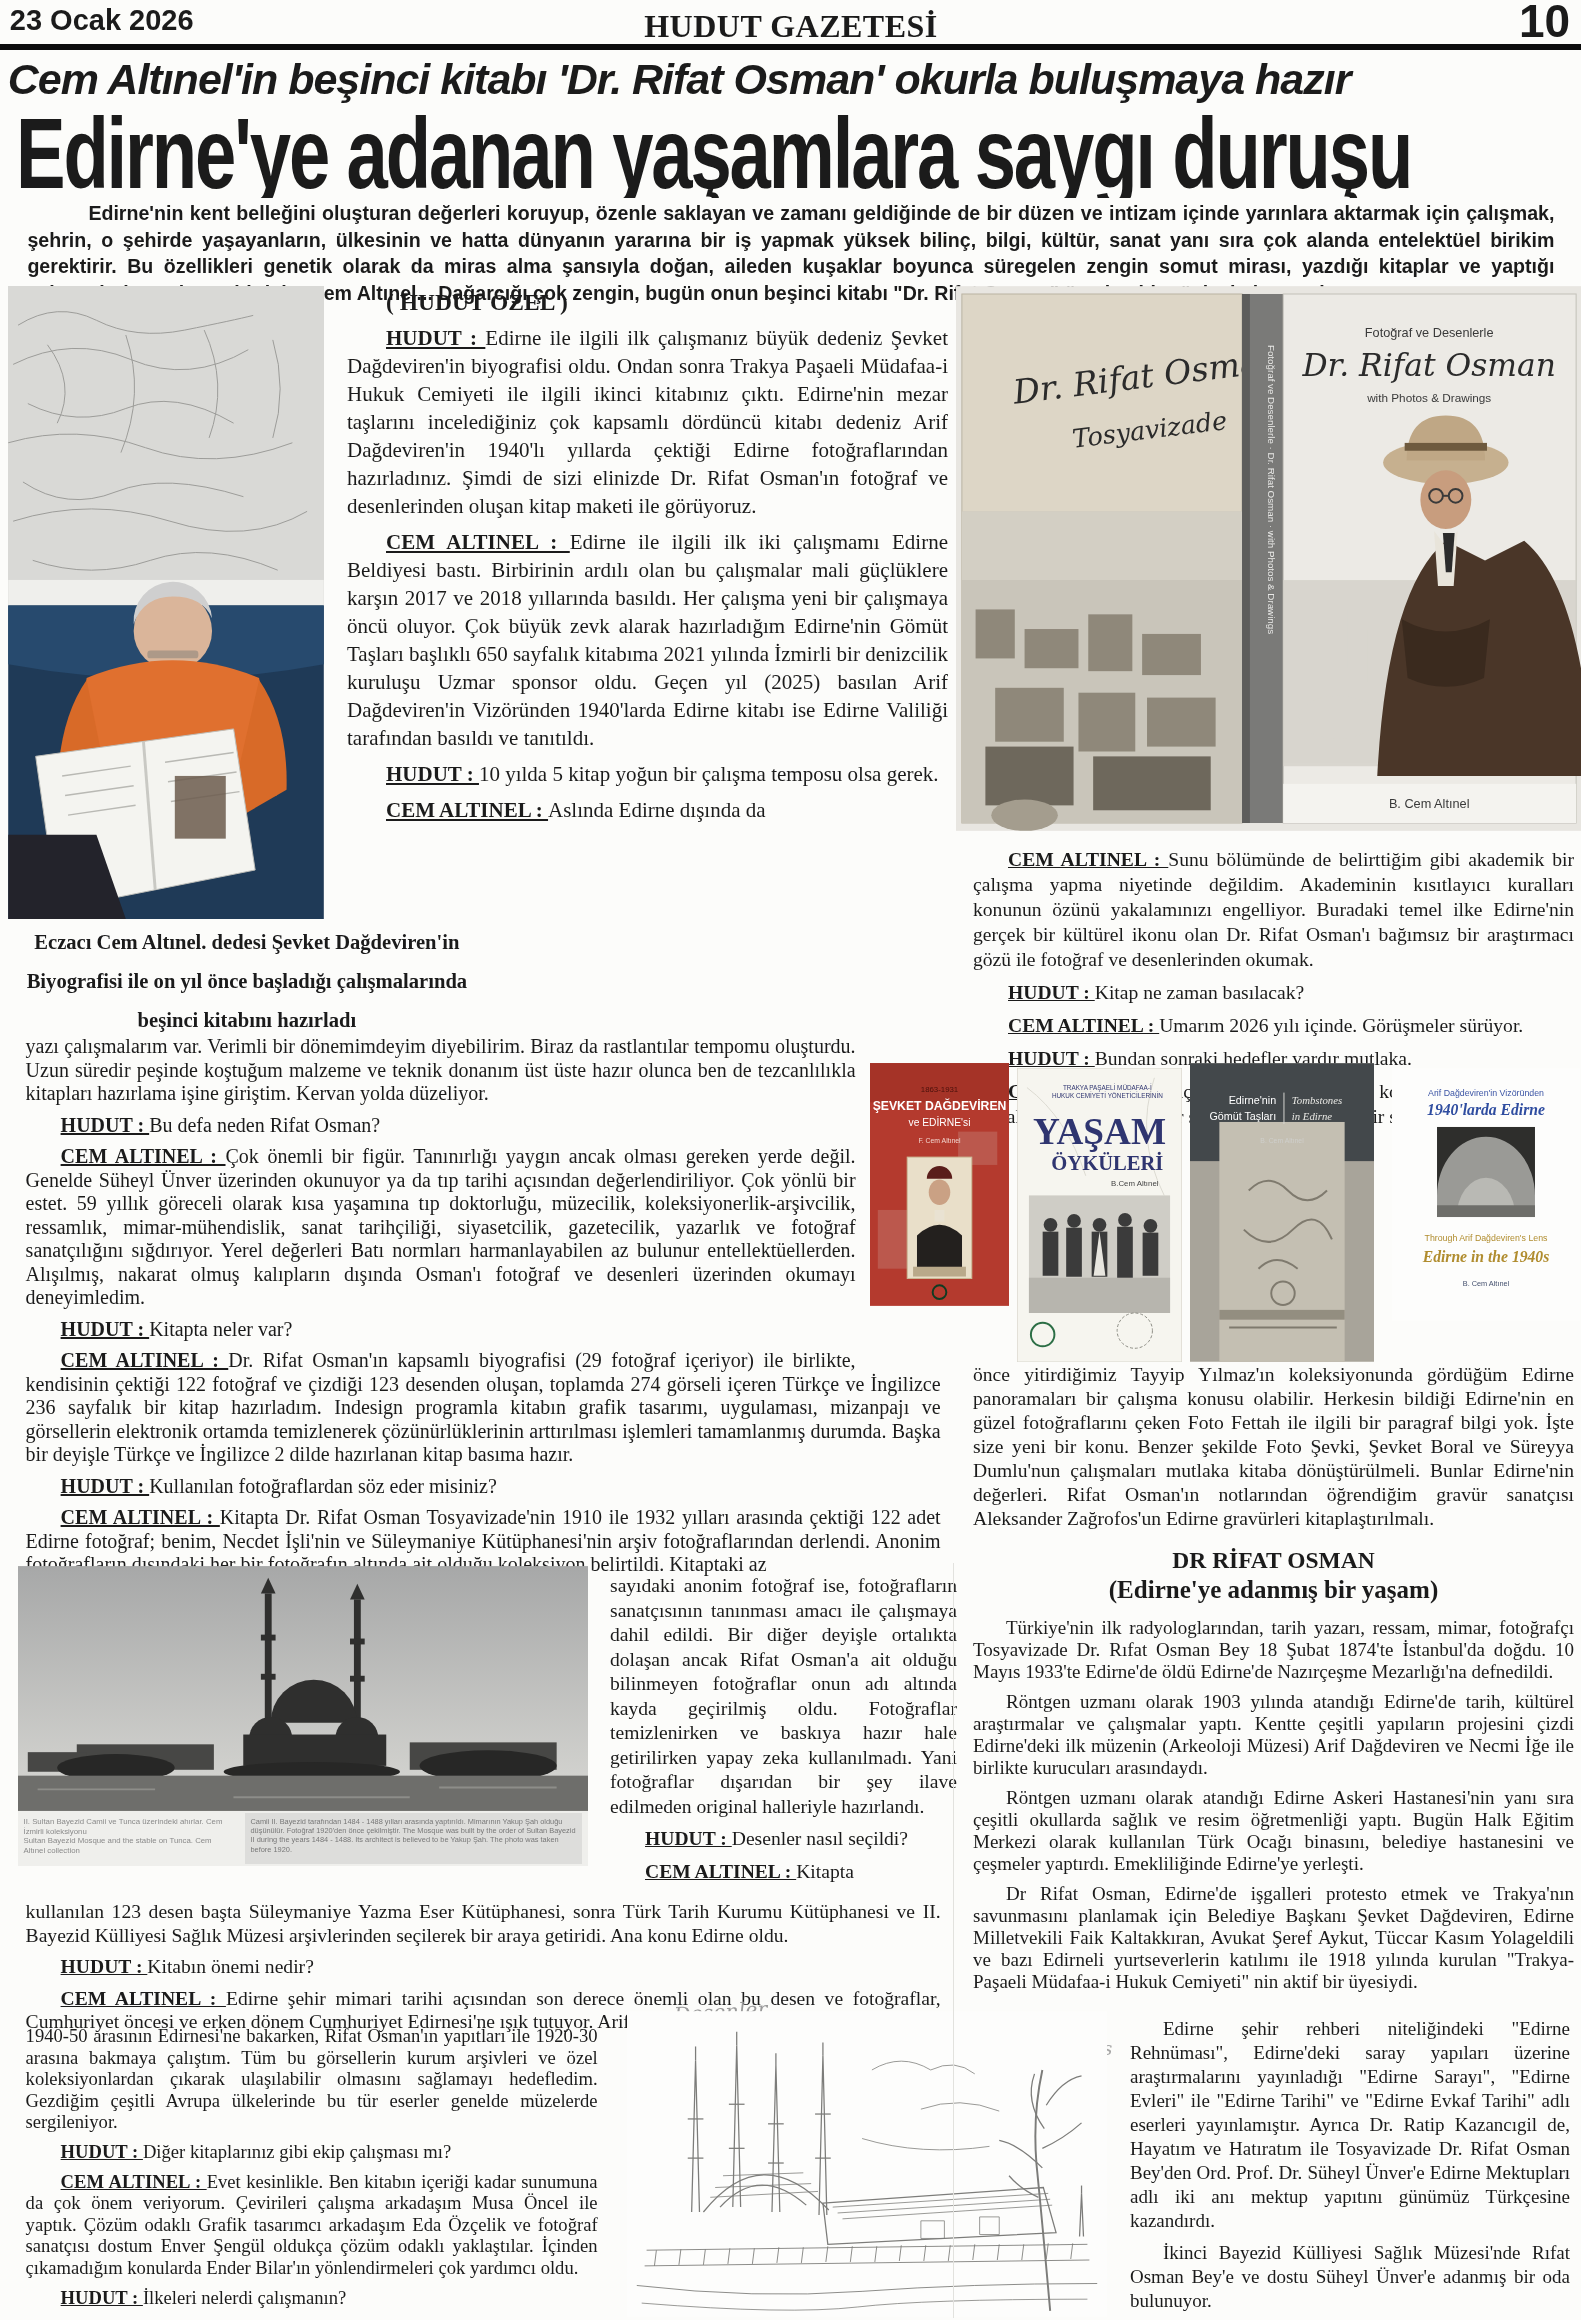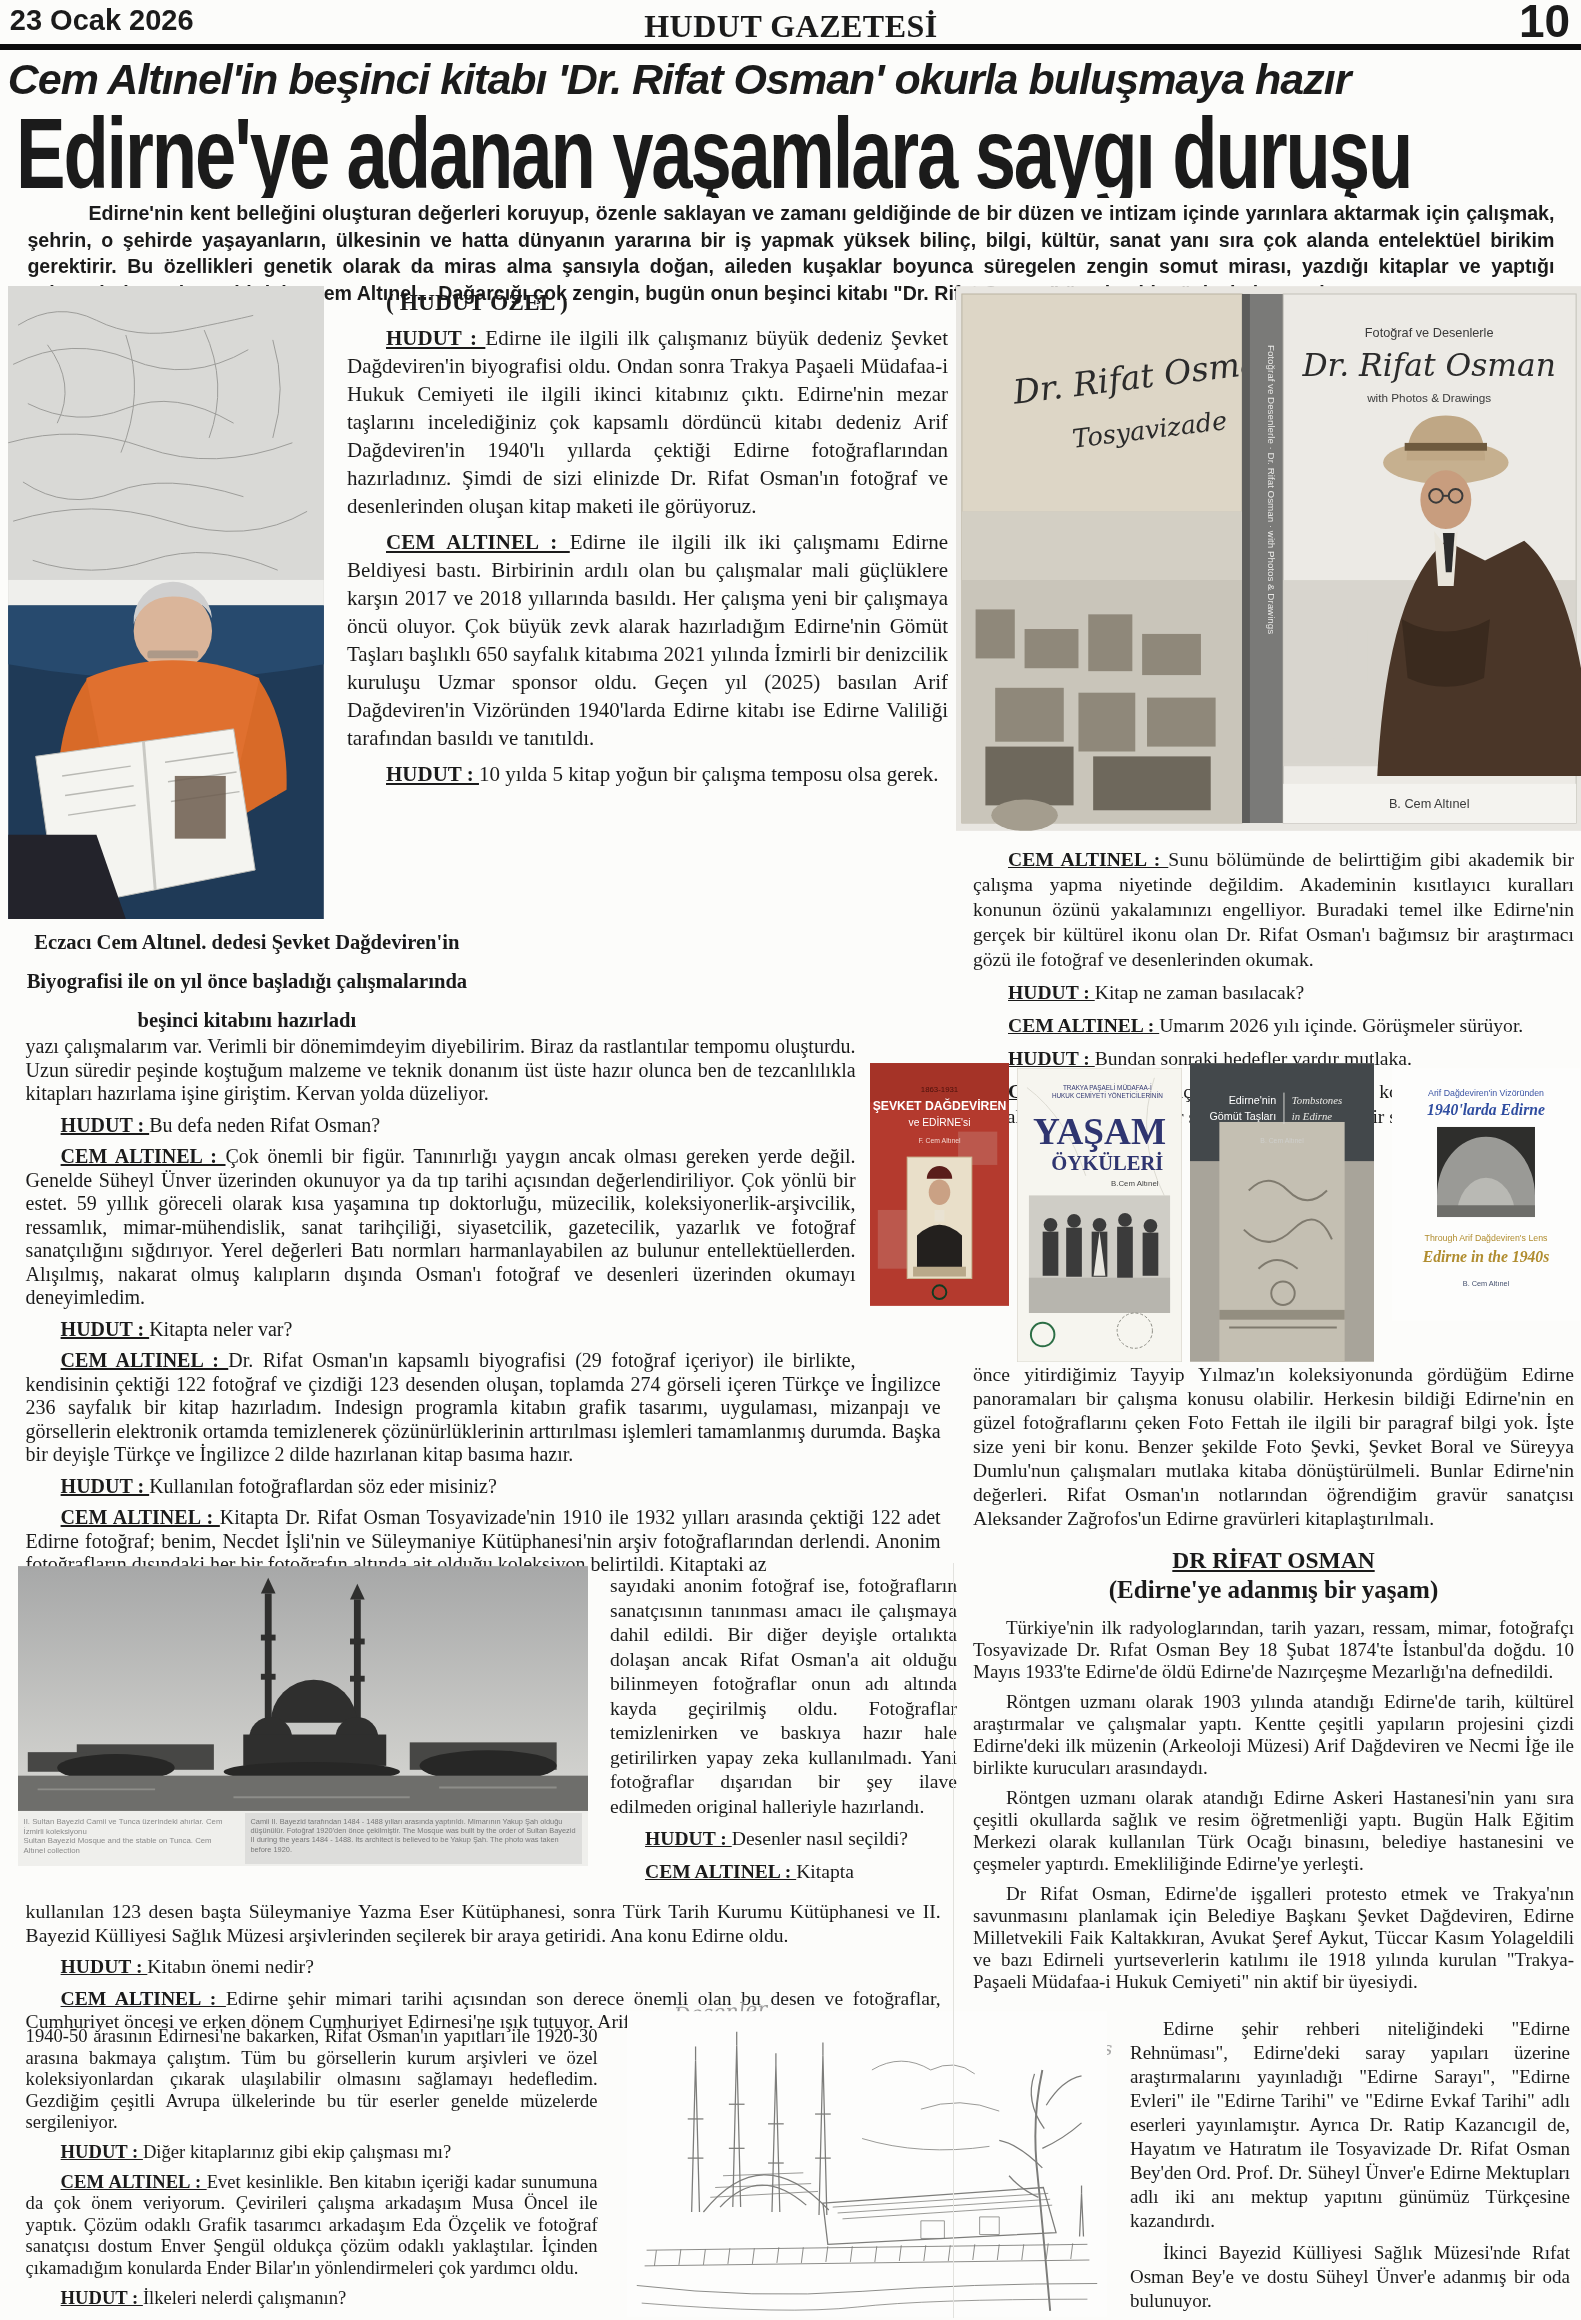--- a/index.html
+++ b/index.html
@@ -28,21 +28,21 @@
   #mid-hdr{font-weight:bold;font-size:23.5px;text-indent:47px;margin:0 0 2px 0;}
   #right-qa{left:965px;top:839px;width:617px;font-size:19.6px;line-height:25px;}
   #cem-caption{left:5.9px;top:923px;width:482px;text-align:center;font-weight:bold;font-size:20.6px;line-height:39px;
                text-shadow:0 0 5.9px #fff,0 0 2px #fff;}
   #left-flow{left:17.6px;top:1027px;width:931px;font-size:20px;line-height:23.5px;}
   #left-flow .spacer{float:right;width:93px;height:345px;}
   #narrow-col{left:602px;top:1566px;width:363px;font-size:19.6px;line-height:24.5px;}
   #below-photo{left:17.6px;top:1892px;width:931px;font-size:19.6px;line-height:23.5px;}
   #bottom-left{left:17.6px;top:2017px;width:588px;font-size:18.6px;line-height:21.6px;}
   #right-cont{left:965px;top:1355px;width:617px;font-size:19.6px;line-height:24px;}
-  #bio-title{left:965px;top:1547px;width:617px;text-align:center;font-weight:bold;font-size:23.5px;text-decoration:underline;}
+  #bio-title{left:965px;top:1547px;width:617px;text-align:center;font-weight:bold;font-size:23.5px;}
   #bio-sub{left:965px;top:1576px;width:617px;text-align:center;font-weight:bold;font-size:25px;}
   #bio-main{left:965px;top:1609px;width:617px;font-size:19px;line-height:22px;}
   #bio-side{left:1122px;top:2009px;width:456px;font-size:19px;line-height:24px;}
   #bio-main .para,#bio-side .para{text-indent:33px;}
   
   .tinycap{font-family:"Liberation Sans",sans-serif;color:#8a8a8a;}
   #mosque-cap{left:17.6px;top:1811px;width:570px;height:55px;background:#efefec;}
   #mcap-left{position:absolute;left:5.9px;top:5.9px;width:211px;font-size:7.8px;line-height:9.8px;}
   #mcap-right{position:absolute;left:227px;top:2px;width:337px;height:51px;background:#dddddb;
               font-size:7.4px;line-height:9.3px;padding:3.9px 5.9px;box-sizing:border-box;color:#777;}
@@ -109,20 +109,21 @@
   </svg>
 
   <div class="abs" id="cem-caption">Eczacı Cem Altınel. dedesi Şevket Dağdeviren'in Biyografisi ile on yıl önce başladığı çalışmalarında beşinci kitabını hazırladı</div>
 
   <div class="abs col" id="mid-col">
     <div id="mid-hdr">( HUDUT ÖZEL )</div>
     <div>
         <p class="para"><span class="lbl">HUDUT : </span>Edirne ile ilgili ilk çalışmanız büyük dedeniz Şevket Dağdeviren'in biyografisi oldu. Ondan sonra Trakya Paşaeli Müdafaa-i Hukuk Cemiyeti ile ilgili ikinci kitabınız çıktı. Edirne'nin mezar taşlarını incelediğiniz çok kapsamlı dördüncü kitabı dedeniz Arif Dağdeviren'in 1940'lı yıllarda çektiği Edirne fotoğraflarından hazırladınız. Şimdi de sizi elinizde Dr. Rifat Osman'ın fotoğraf ve desenlerinden oluşan kitap maketi ile görüyoruz.</p>
         <p class="para"><span class="lbl">CEM ALTINEL : </span>Edirne ile ilgili ilk iki çalışmamı Edirne Beldiyesi bastı. Birbirinin ardılı olan bu çalışmalar mali güçlüklere karşın 2017 ve 2018 yıllarında basıldı. Her çalışma yeni bir çalışmaya öncü oluyor. Çok büyük zevk alarak hazırladığım Edirne'nin Gömüt Taşları başlıklı 650 sayfalık kitabıma 2021 yılında İzmirli bir denizcilik kuruluşu Uzmar sponsor oldu. Geçen yıl (2025) basılan Arif Dağdeviren'in Vizöründen 1940'larda Edirne kitabı ise Edirne Valiliği tarafından basıldı ve tanıtıldı.</p>
         <p class="para"><span class="lbl">HUDUT : </span>10 yılda 5 kitap yoğun bir çalışma temposu olsa gerek.</p>
+        <p class="para"><span class="lbl">CEM ALTINEL : </span>Aslında Edirne dışında da</p>
       </div>
   </div>
 
   <svg class="abs" style="left:956px;top:286px;" width="626" height="545" viewBox="0 0 639 556">
     <rect width="639" height="556" fill="#e8e6e1"></rect>
 
     <g>
       <rect x="6" y="8" width="286" height="540" fill="#ddd6c6" stroke="#b9b2a2"></rect>
       <rect x="6" y="230" width="286" height="318" fill="#c9c5ba"></rect>
       <rect x="6" y="230" width="286" height="70" fill="#d3cfc4"></rect>

